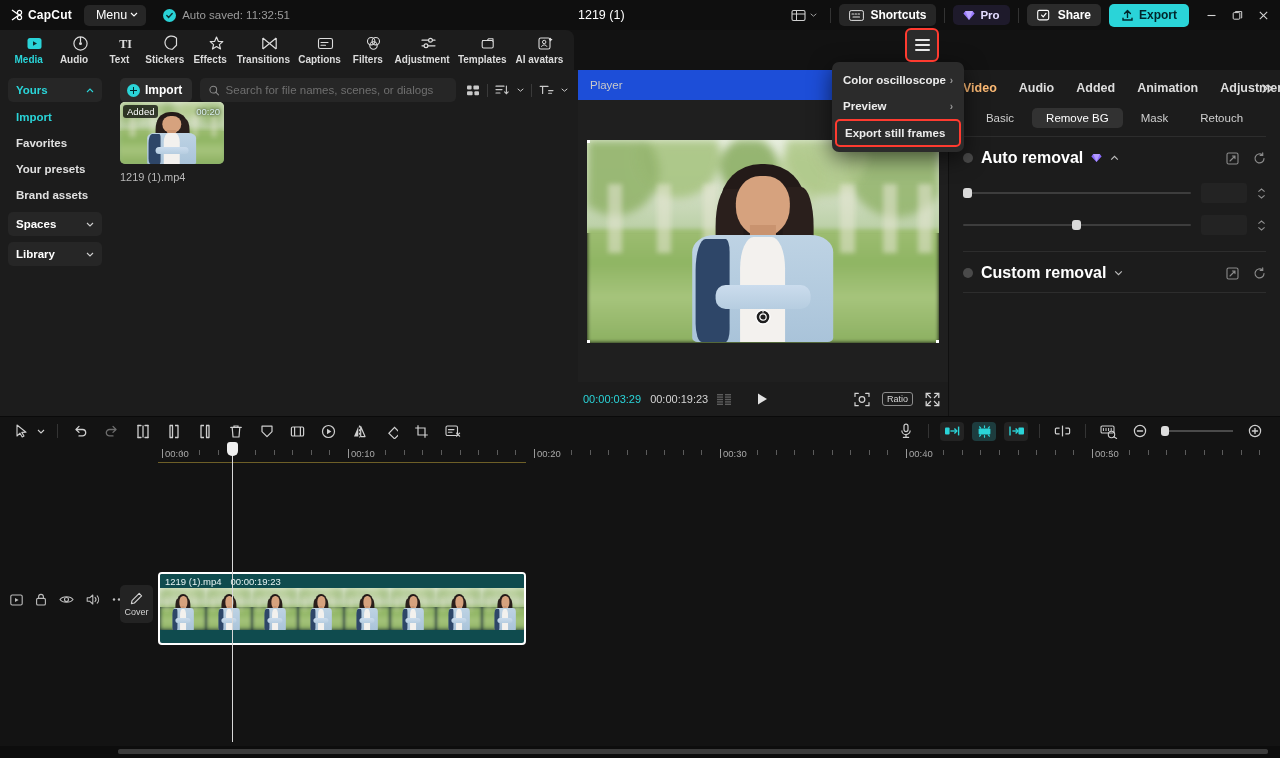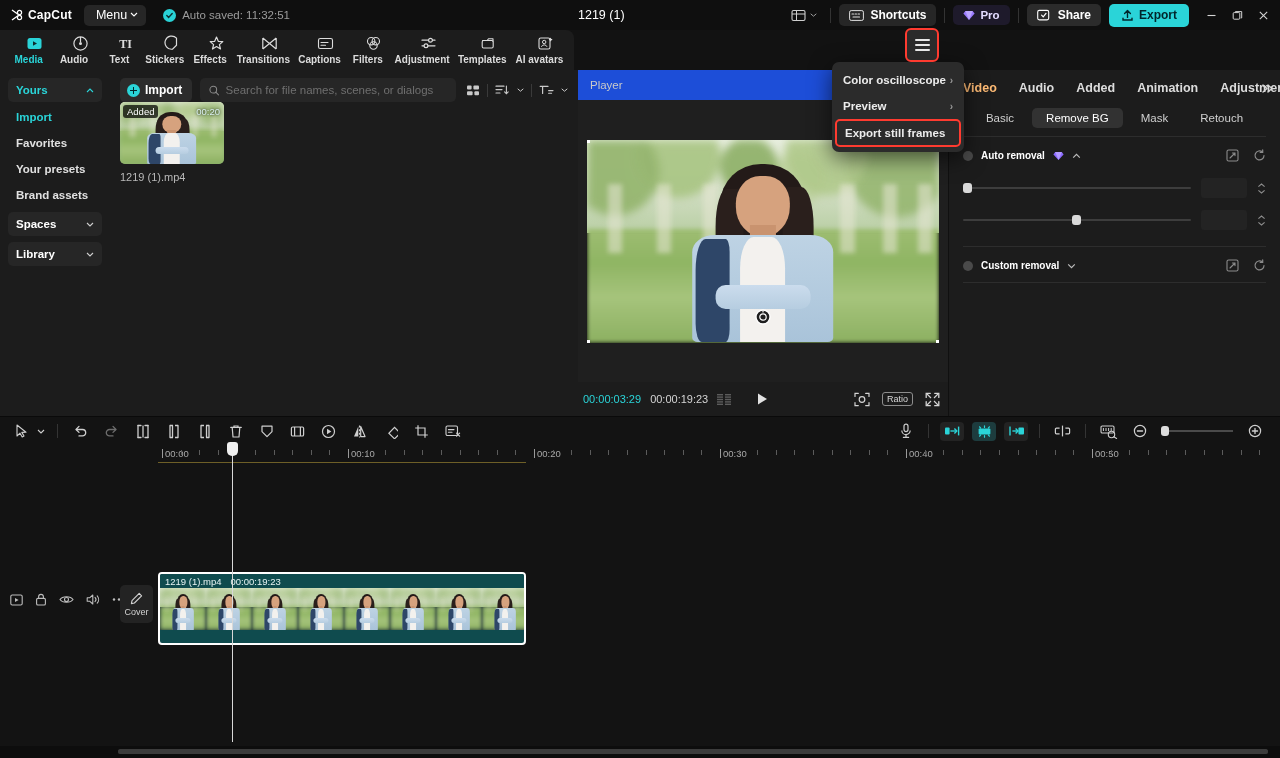--- a/index.html
+++ b/index.html
@@ -192,21 +192,21 @@
   .rp-tabs { height: 36px; display: flex; align-items: center; padding: 0 14px; gap: 22px; position: relative; }
   .rp-tab { font-size: 12.5px; font-weight: bold; color: #dcdcdc; cursor: pointer; white-space: nowrap; }
   .rp-tab.active { color: #fdba74; }
   .rp-more { position: absolute; right: 6px; color: #d9d9d9; font-size: 11px; cursor: pointer; }
   .sub-tabs { display: flex; align-items: center; justify-content: center; gap: 4px; padding: 2px 14px 8px; }
   .sub-tab { font-size: 11.5px; color: #cfcfcf; padding: 4px 14px; border-radius: 5px; cursor: pointer; }
   .sub-tab.active { background: #323232; color: #fff; }
   .rp-divider { height: 1px; background: #2d2d2d; margin: 0 14px; }
   .sect-row { display: flex; align-items: center; padding: 12px 14px 10px; gap: 8px; }
   .radio-dot { width: 10px; height: 10px; border-radius: 50%; background: #4a4a4a; flex: 0 0 10px; }
-  .sect-title { font-size: 10px; font-weight: bold; color: #fff; }
+  .sect-title { font-size: 16px; font-weight: bold; color: #fff; }
   .gem { width: 11px; height: 10px; }
   .caret { color: #bdbdbd; font-size: 9px; }
   .sect-icons { margin-left: auto; display: flex; align-items: center; gap: 14px; color: #8b8b8b; }
   .slider-row { display: flex; align-items: center; padding: 6px 14px; gap: 10px; }
   .track { flex: 1 1 auto; height: 2px; background: #3d3d3d; border-radius: 2px; position: relative; }
   .knob { position: absolute; top: -4px; width: 9px; height: 10px; background: #d9d9d9; border-radius: 3px; }
   .numbox { width: 46px; height: 20px; background: #232323; border-radius: 3px; }
   .stepper { display: flex; flex-direction: column; gap: 1px; color: #8e8e8e; }
 
   

